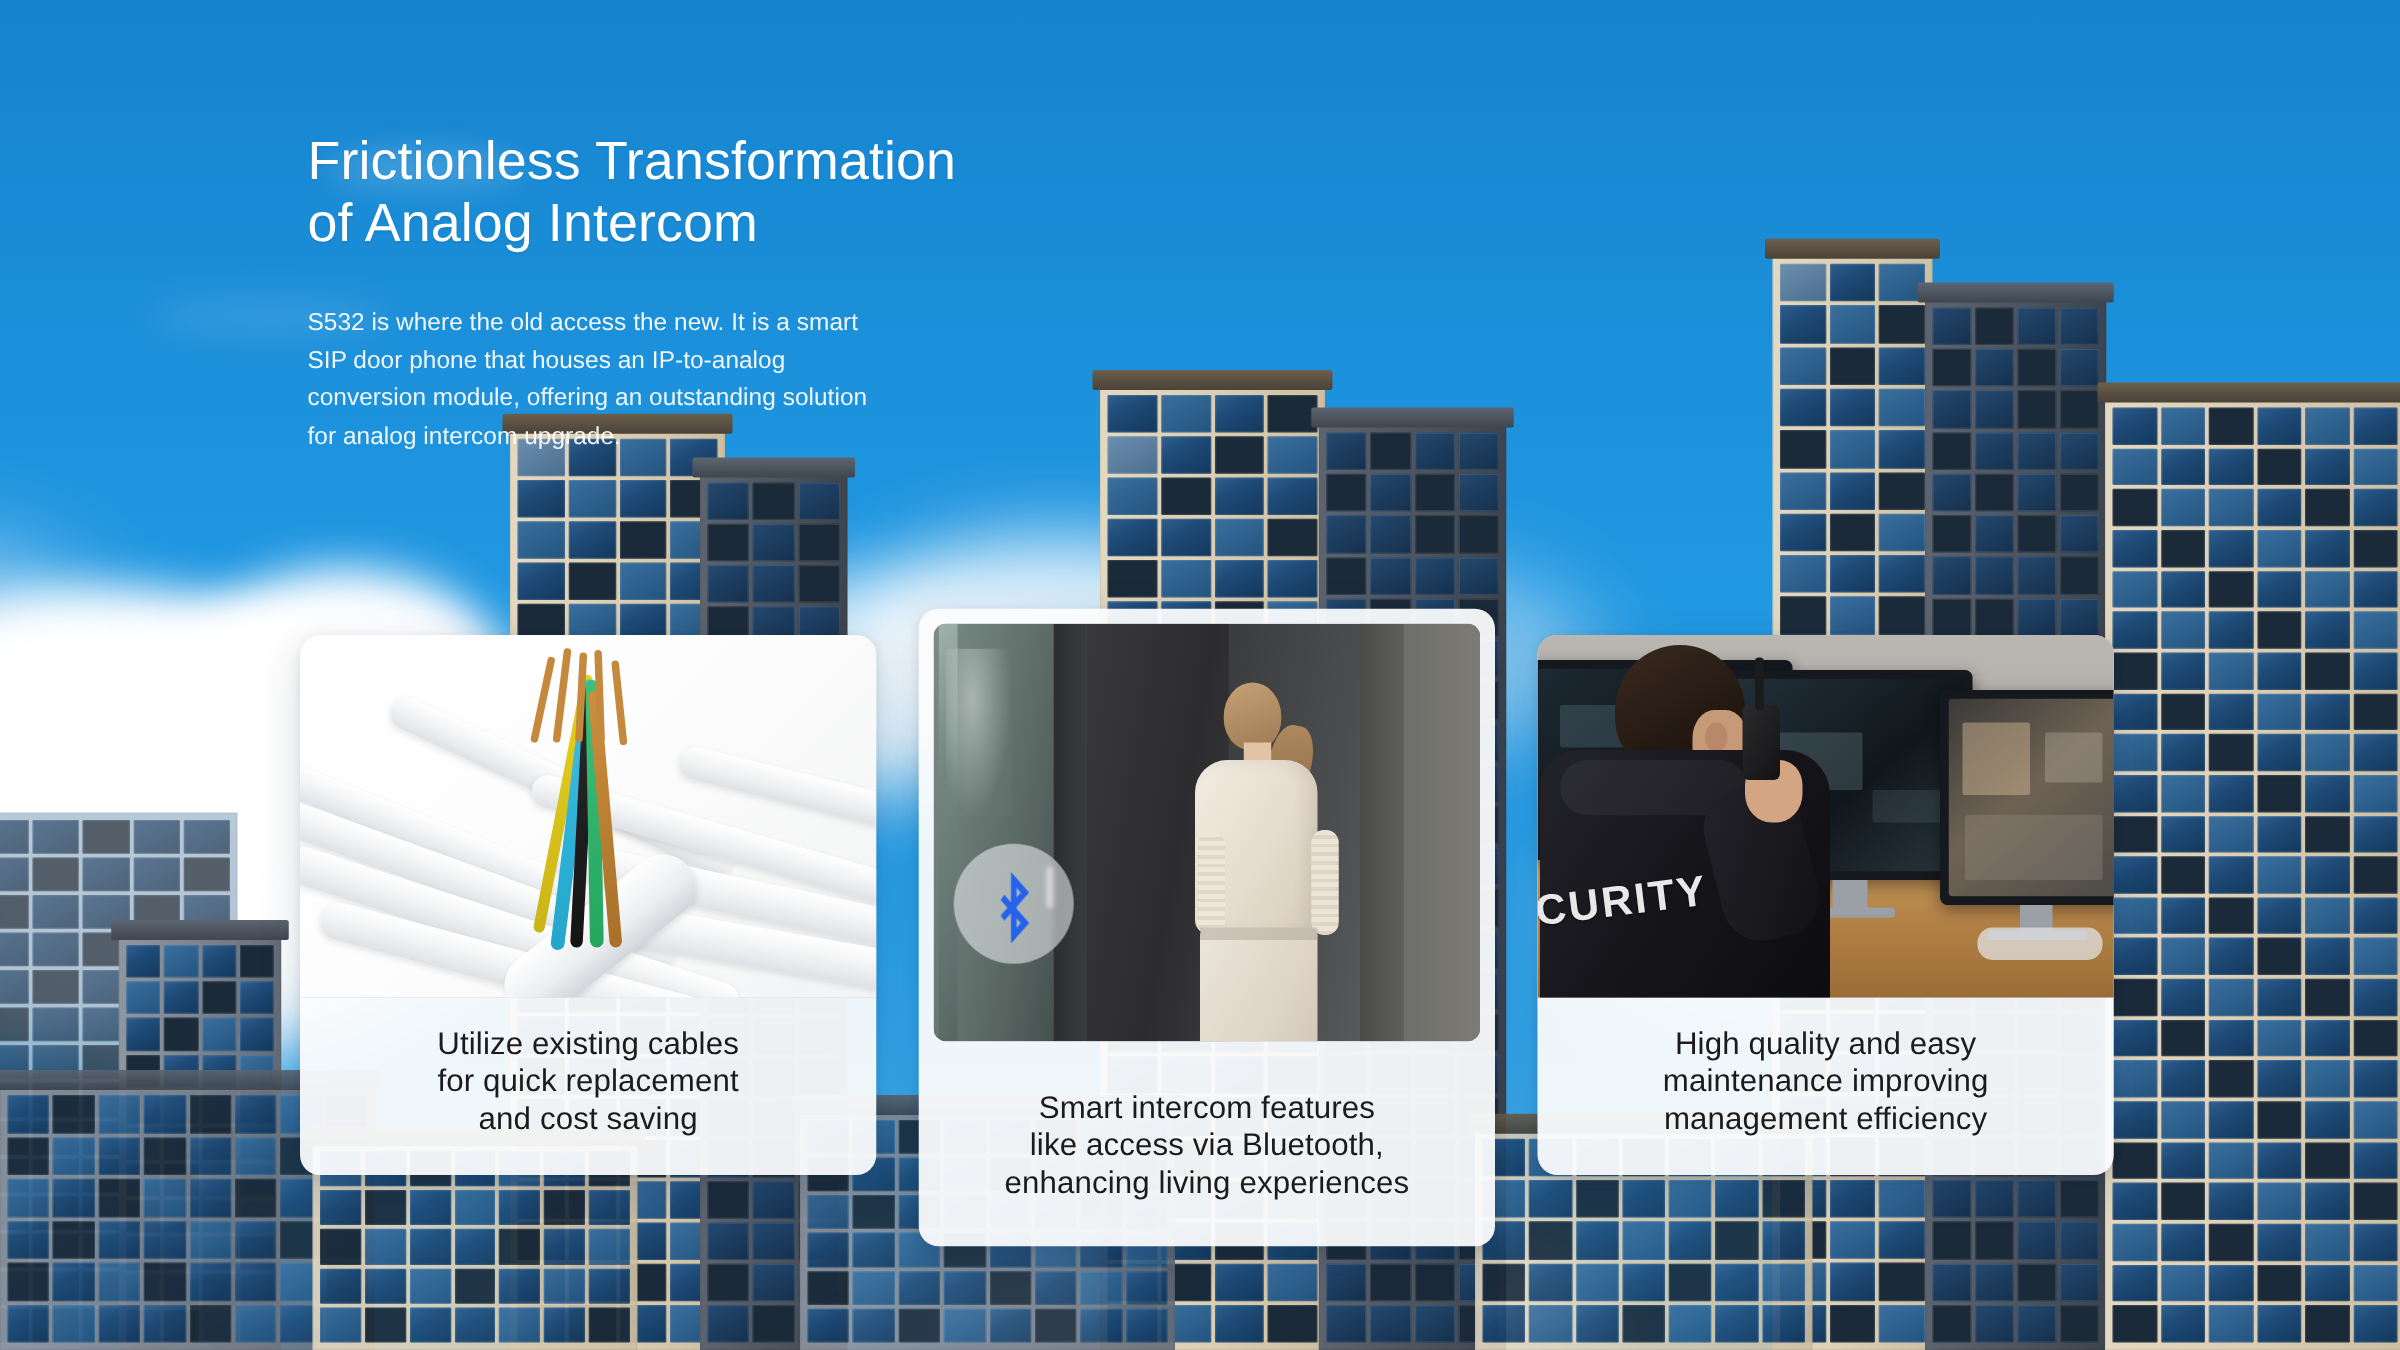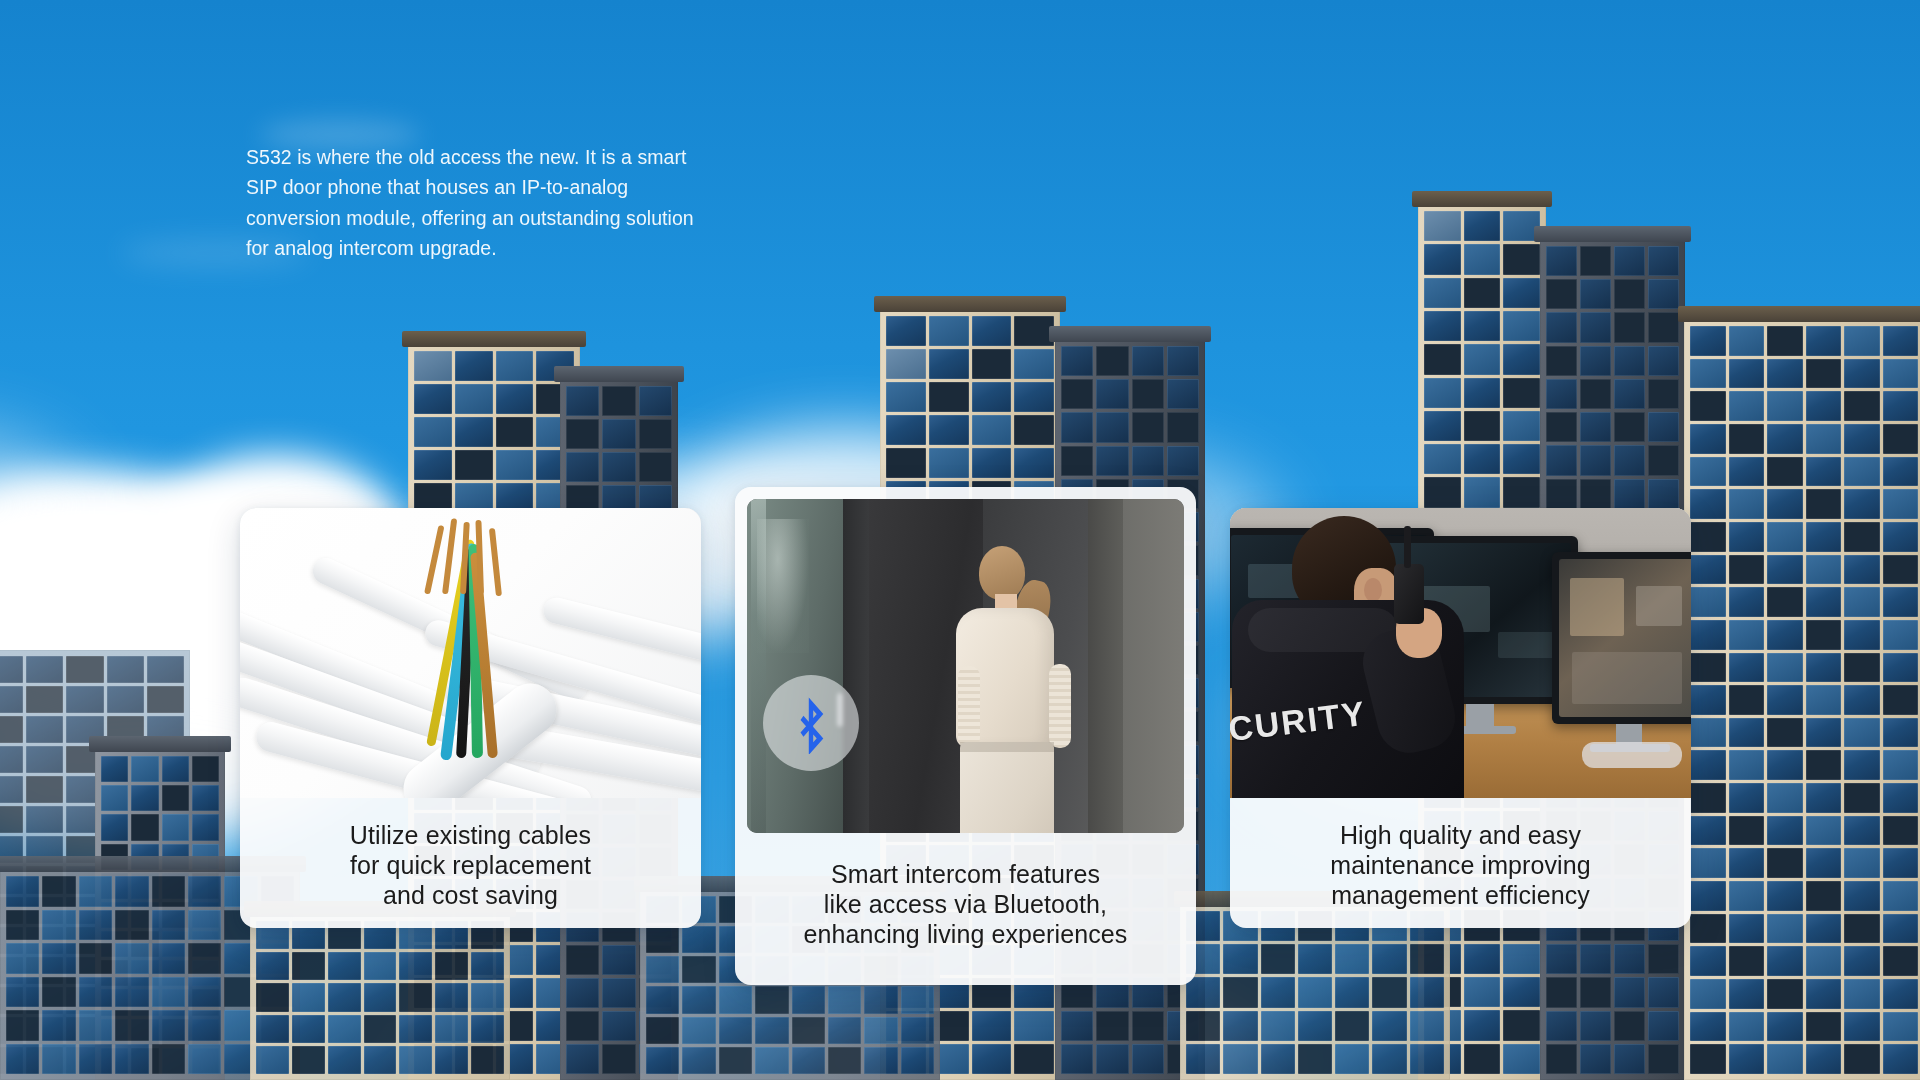--- a/index.html
+++ b/index.html
@@ -114,32 +114,32 @@
   }
 
   .card {
     width:461px;
     background:rgba(250,251,252,.95);
     border-radius:16px;
     box-shadow:0 10px 34px rgba(10,40,70,.16), 0 2px 8px rgba(10,40,70,.10);
     overflow:hidden;
     display:flex; flex-direction:column;
   }
-  .card.elevated { margin-top:-21px; padding:12px; width:461px; }
+  .card.elevated { margin-top:-21px; padding:12px; width:461px;gap:12px; }
 
   .card-media {
     position:relative;
     width:100%; height:290px;
     overflow:hidden;
     background:#cfd6dc;
   }
   .card.elevated .card-media { height:334px; border-radius:10px; }
 
   .card-caption {
-    padding:22px 26px 18px;
+    padding:22px 26px 30px;
     text-align:center;
     font-size:25px;
     line-height:1.2;
     color:#1b1b1b;
     white-space:pre-line;
     letter-spacing:.1px;
   }
   .card.elevated .card-caption { padding:26px 18px 24px; }
 
   
@@ -1214,20 +1214,22 @@
           <div class="win"></div>
           <div class="win dk"></div>
           <div class="win b2"></div>
           <div class="win"></div>
           <div class="win"></div>
       </div>
     </div>
   </div>
 
   <div class="copy">
+    <div class="title">Frictionless Transformation
+of Analog Intercom</div>
     <div class="subtitle">S532 is where the old access the new. It is a smart
 SIP door phone that houses an IP-to-analog
 conversion module, offering an outstanding solution
 for analog intercom upgrade.</div>
   </div>
 
   <div class="cards">
 
     <div class="card">
       <div class="card-media">

